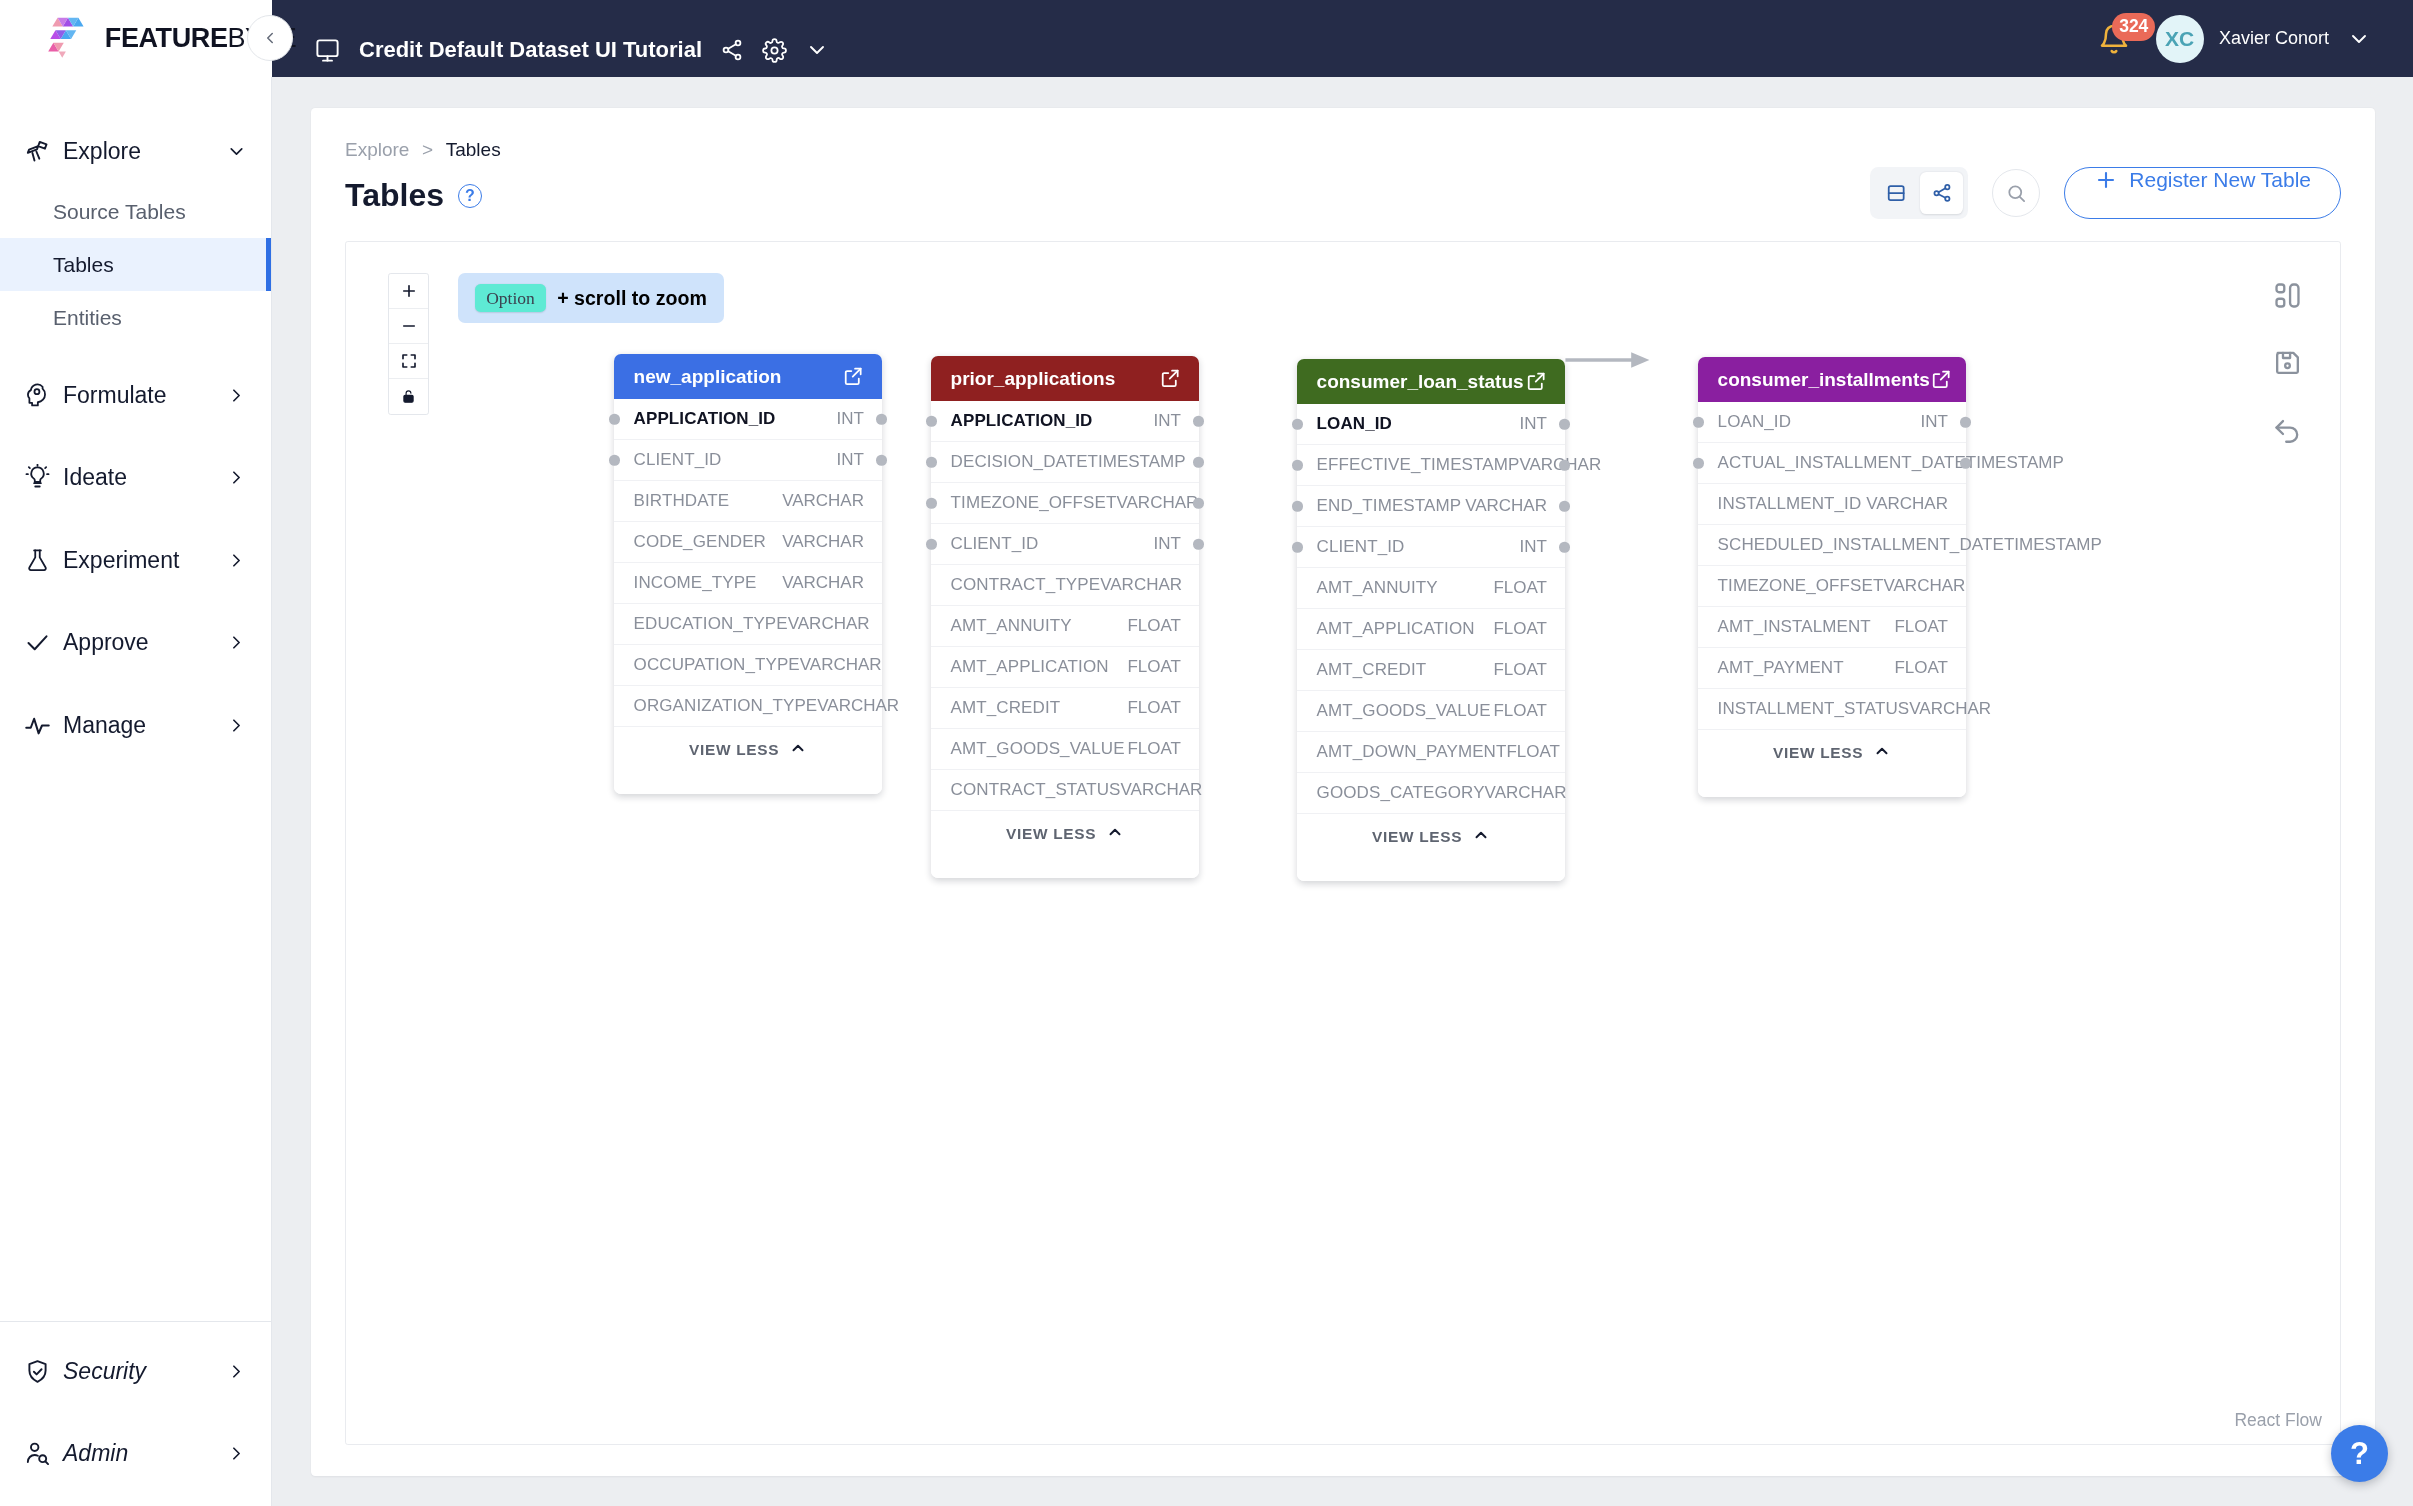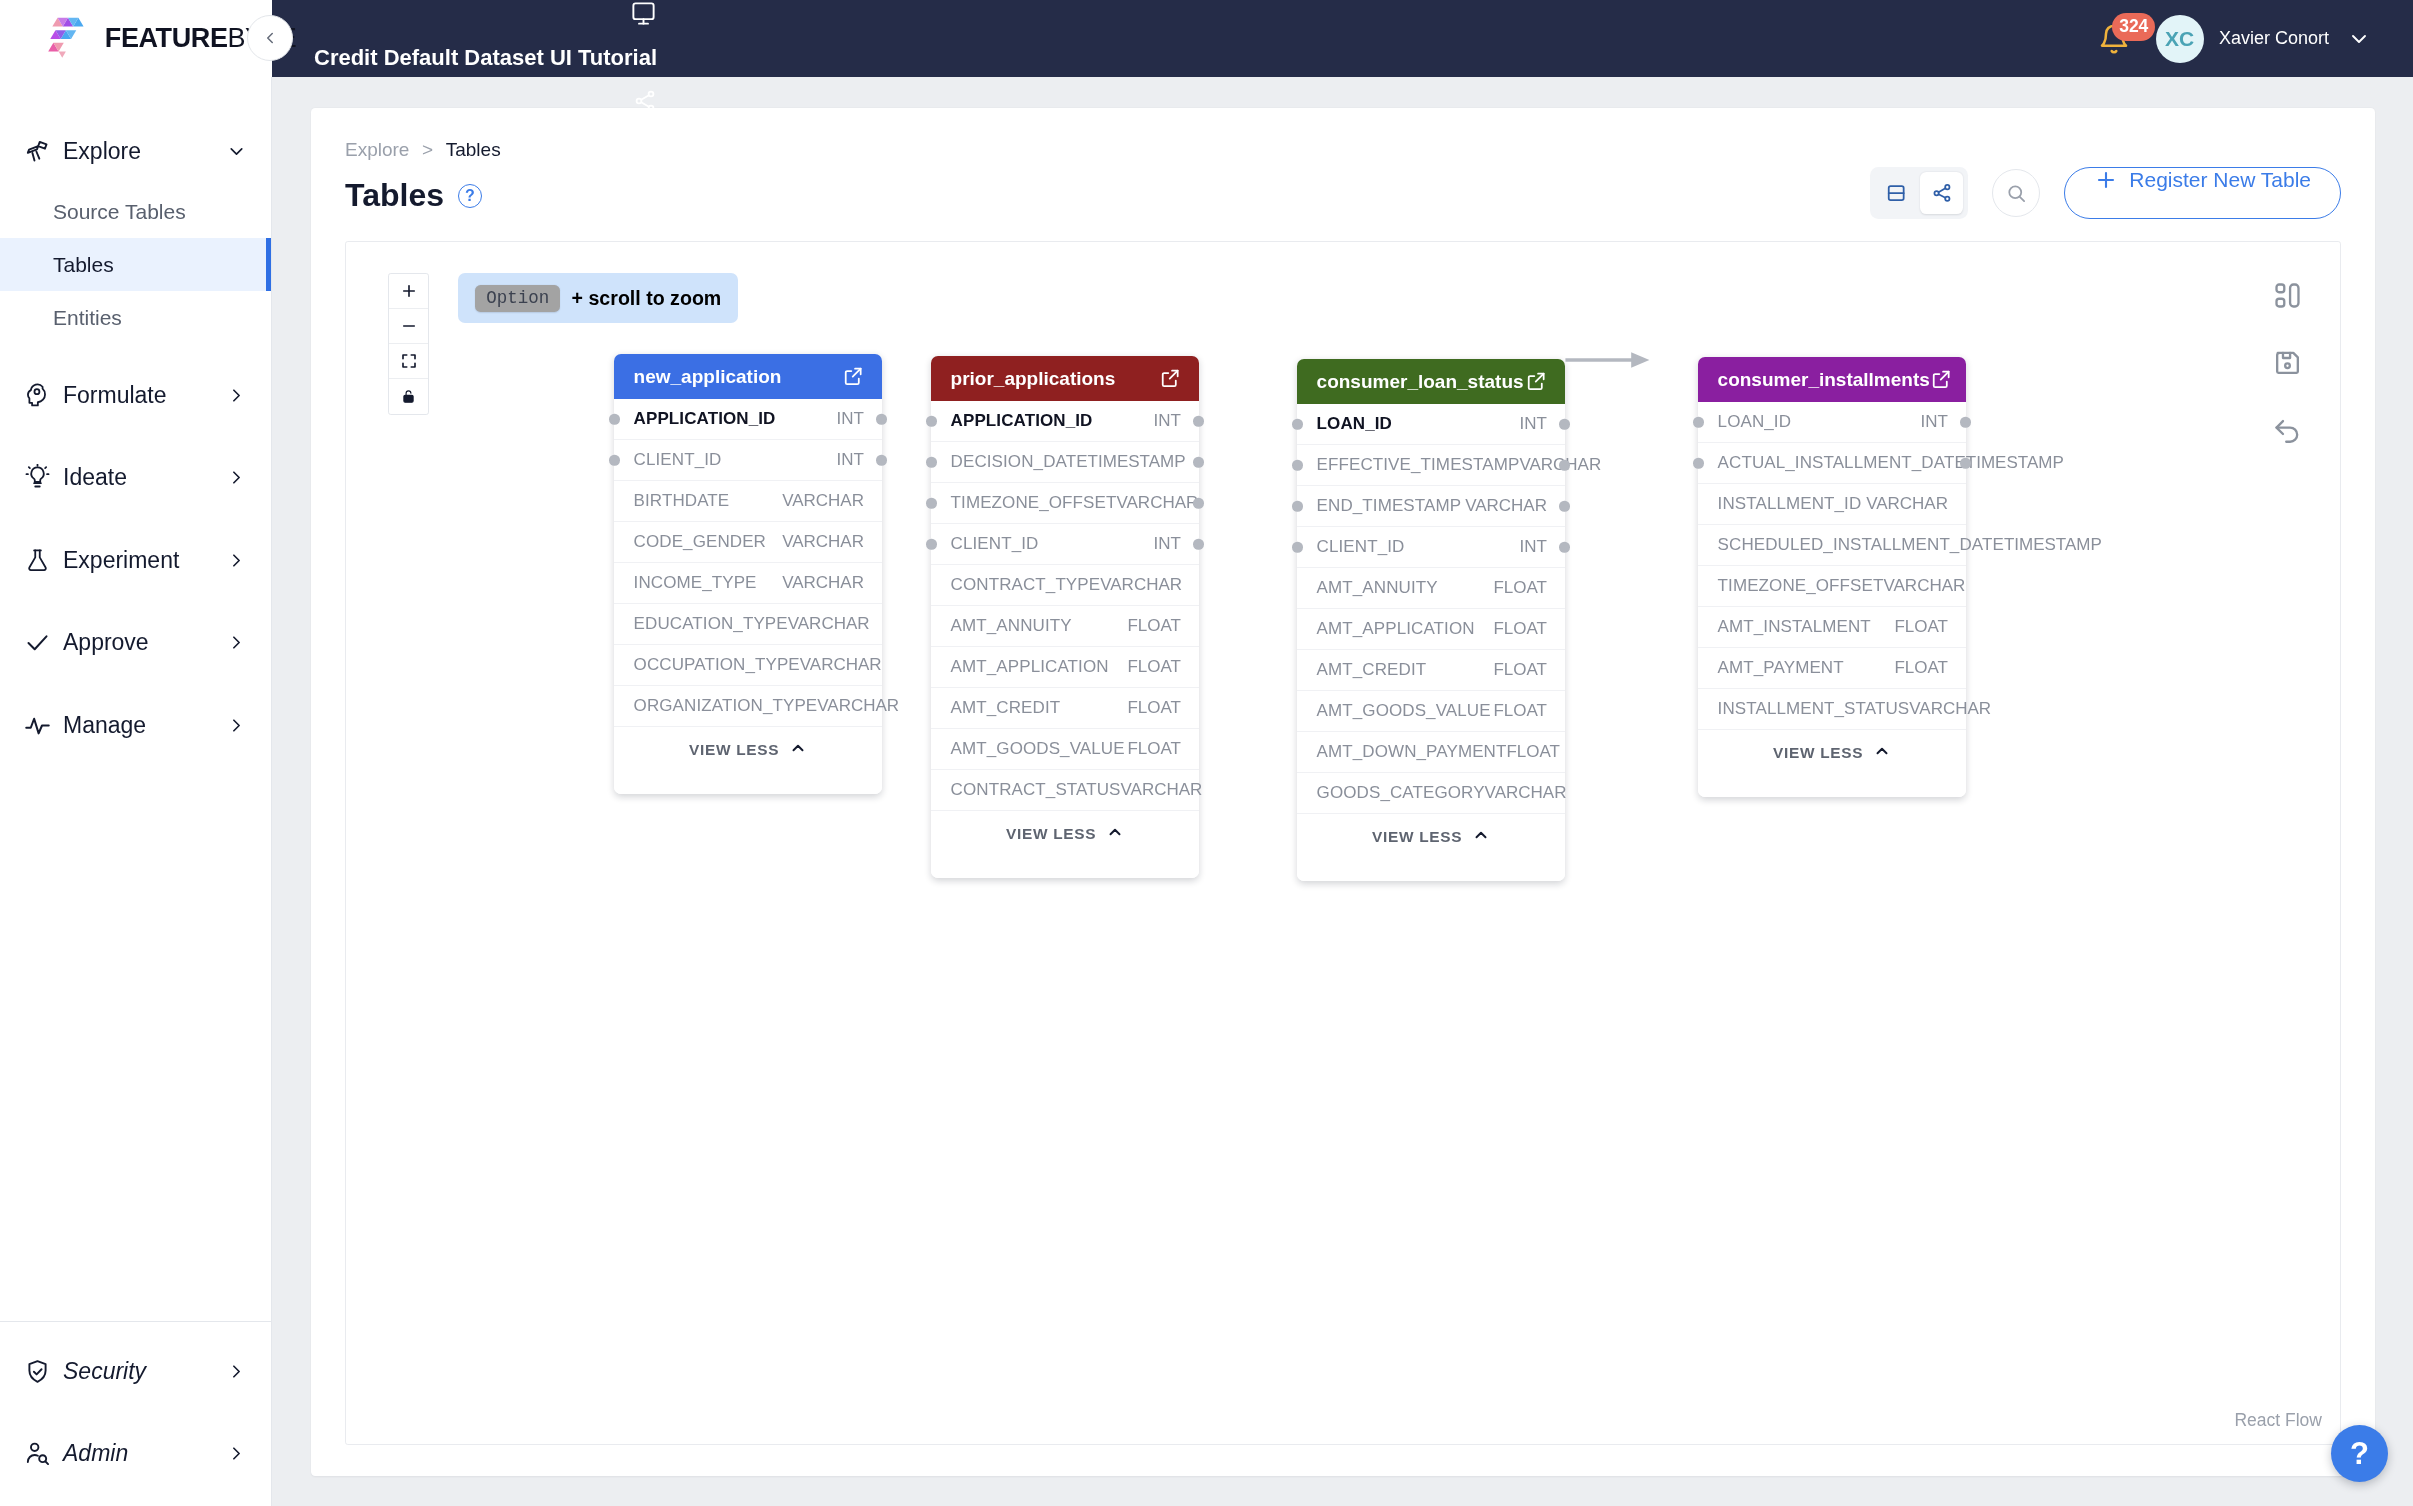--- a/index.html
+++ b/index.html
@@ -17,21 +17,21 @@
                display:flex; align-items:center; padding-left:43px; }
   .logo-mark { width:52px; height:52px; position:relative; margin-right:9.8px; flex:none; }
   .logo-text { font-size:27px; font-weight:700; letter-spacing:-0.4px; color:#101322; white-space:nowrap; }
   .logo-text .thin { font-weight:400; }
 
   .collapse-btn { position:absolute; left:247px; top:15.4px; width:46px; height:46px; border-radius:50%;
                   background:#ffffff; border:0.7px solid #e3e6ea; display:flex; align-items:center;
                   justify-content:center; z-index:40; cursor:pointer; }
   .collapse-btn svg { width:18px; height:18px; }
 
-  .proj { position:absolute; left:314px; top:0; height:100px; display:flex; align-items:flex-end; gap:18px;flex-direction:column; }
+  .proj { position:absolute; left:314px; top:0; height:100px; display:flex; align-items:center; gap:18px; }
   .proj-title { color:#ffffff; font-size:22px; font-weight:700; white-space:nowrap; }
   .proj .icn { display:flex; align-items:center; justify-content:center; cursor:pointer; }
 
   .topbar-right { position:absolute; right:42px; top:0; height:77px; display:flex; align-items:center; gap:0px; }
   .bell-wrap { position:relative; width:52px; height:52px; display:flex; align-items:center; justify-content:center; cursor:pointer; }
   .badge { position:absolute; top:0px; left:24px; min-width:39px; height:28px; border-radius:14px;
            background:#ea6a58; color:#fff; font-size:17.5px; font-weight:700; display:flex;
            align-items:center; justify-content:center; padding:0 7px; }
   .avatar { width:48px; height:48px; border-radius:50%; background:#e2f4f8; color:#4aa3b5;
             font-size:21px; font-weight:700; display:flex; align-items:center; justify-content:center;
@@ -88,21 +88,21 @@
             border:0.7px solid #e9ebef; border-radius:2.8px; overflow:hidden; }
 
   .zoomctl { position:absolute; left:42px; top:31px; width:41px; background:#fff;
              border:0.7px solid #e4e7ec; border-radius:2.8px; z-index:6; }
   .zoomctl div { height:35px; display:flex; align-items:center; justify-content:center; cursor:pointer;
                  border-bottom:0.7px solid #eceef1; }
   .zoomctl div:last-child { border-bottom:none; }
 
   .hint { position:absolute; left:112px; top:31px; height:50px; background:#cfe3fb; border-radius:7px;
           display:flex; align-items:center; gap:11.2px; padding:0 17px; z-index:6; }
-  .hint .key { background:#a3a3a3; border-radius:5.6px; padding:3.5px 11.2px; font-family:Liberation Mono, monospace;
+  .hint .key { background:#5eead4; border-radius:5.6px; padding:3.5px 11.2px; font-family:Liberation Serif, serif;
                font-size:17.5px; color:#3b414f; box-shadow:0 0.7px 1.4px rgba(16,24,40,.12); }
   .hint .txt { font-size:19.6px; font-weight:700; color:#000000; white-space:nowrap; }
 
   .rightctl { position:absolute; right:35px; top:35px; display:flex; flex-direction:column; gap:31px; z-index:6; }
   .rightctl > div { width:36px; height:36px; display:flex; align-items:center; justify-content:center; cursor:pointer; }
 
   .rf-attr { position:absolute; right:18px; bottom:12.6px; font-size:17.5px; color:#9aa0ab; z-index:5; }
 
   
   .node { position:absolute; width:268px; background:#ffffff; border-radius:7px;

